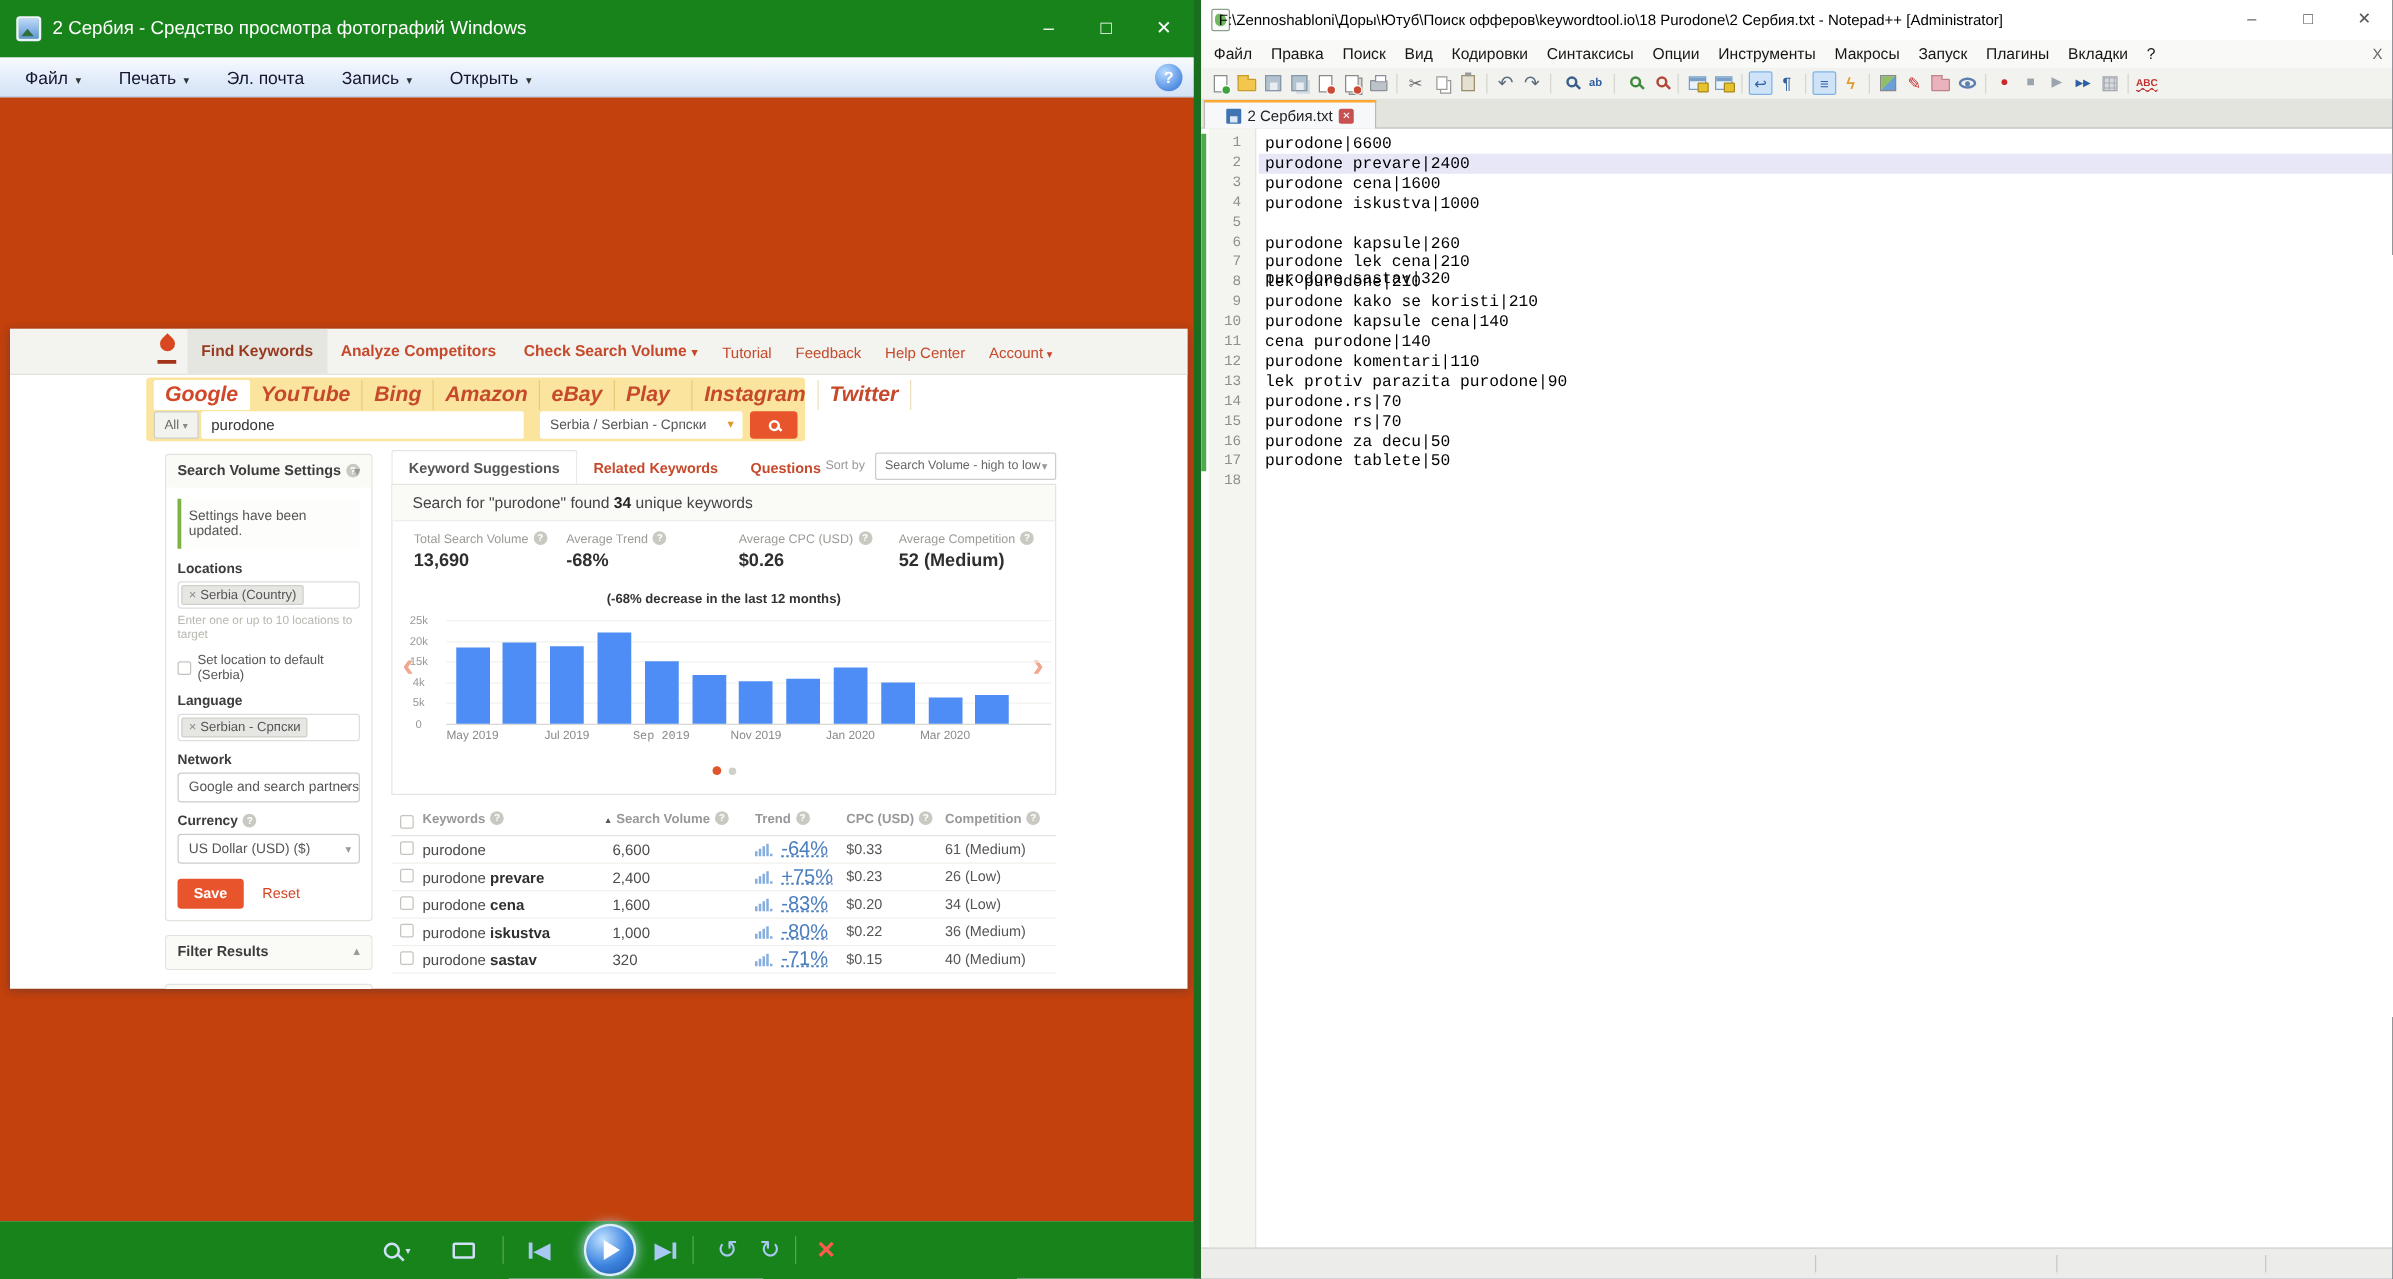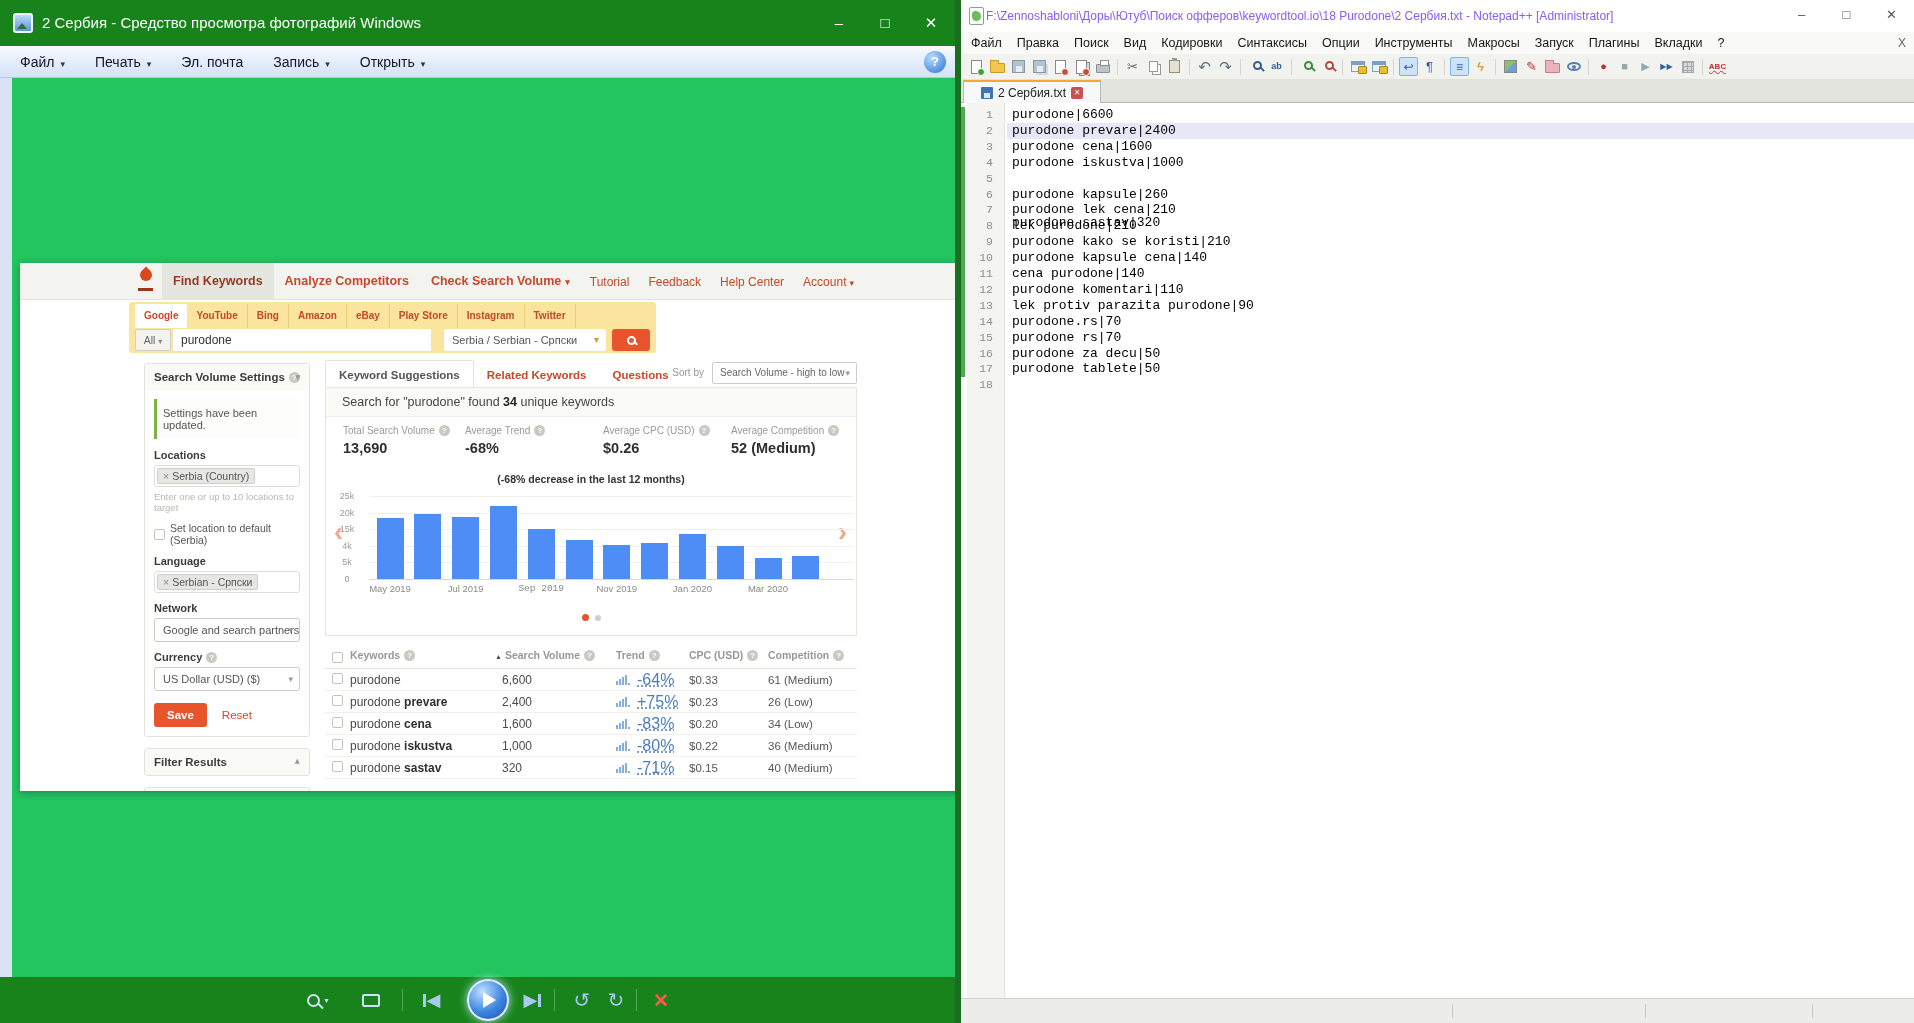--- a/index.html
+++ b/index.html
@@ -17,21 +17,21 @@
   .pv-ctrls{position:absolute;right:4px;top:0;height:100%;display:flex;}
   .pv-ctrl{width:46px;height:46px;line-height:46px;text-align:center;color:#fff;font-size:15px;cursor:default;}
   .pv-menubar{position:absolute;left:0;top:46px;width:100%;height:32px;
               background:linear-gradient(180deg,#f8fbff 0%,#e2ecfa 55%,#d5e3f6 100%);
               border-bottom:1px solid #b5c7e0;display:flex;align-items:center;padding-left:20px;gap:30px;}
   .pv-menu-item{font-size:14px;color:#151530;white-space:nowrap;}
   .pv-menu-item .caret{font-size:9px;color:#333;margin-left:6px;}
   .pv-help{position:absolute;right:12px;top:5px;width:22px;height:22px;border-radius:50%;
            background:radial-gradient(circle at 35% 30%,#b9dcff,#2a6fd6);color:#fff;font-weight:bold;
            font-size:13px;text-align:center;line-height:22px;}
-  .pv-canvas{position:absolute;left:12px;top:78px;width:100%;height:899px;background:#22c55e;}
+  .pv-canvas{position:absolute;left:0;top:78px;width:100%;height:899px;background:#c2410c;}
   .pv-photo{position:absolute;left:8px;top:185px;width:942px;height:528px;background:#fff;
             box-shadow:0 2px 7px rgba(25,45,85,.4);overflow:hidden;font-family:"Liberation Sans",sans-serif;}
   .pv-bottombar{position:absolute;left:0;bottom:0;width:100%;height:46px;background:#17831a;}
   .pvb{position:absolute;top:0;height:46px;display:flex;align-items:center;justify-content:center;}
   .pvb-glyph{color:#a9c9f2;font-size:18px;line-height:1;}
   .pvb-bar{display:inline-block;width:3px;height:13px;background:#a9c9f2;margin:0 1px;}
   .pvb-sep{position:absolute;top:12px;width:1px;height:22px;background:rgba(255,255,255,.28);}
   .pv-orb{width:42px;height:42px;border-radius:50%;border:2px solid #dfeeff;
           background:radial-gradient(circle at 35% 28%,#bfe0ff,#3d85e0 55%,#1b52a8);
           box-shadow:0 0 10px rgba(190,225,255,.95);display:flex;align-items:center;justify-content:center;}
@@ -48,22 +48,22 @@
   .kt-nav{position:absolute;left:142px;top:0;height:37px;display:flex;}
   .kt-navtab{height:37px;line-height:37px;padding:0 11px;font-size:12.5px;font-weight:bold;color:#c6492b;white-space:nowrap;}
   .kt-navtab.active{background:#e6e6e1;color:#973a21;}
   .kt-navtab .caret{font-size:9px;margin-left:4px;}
   .kt-hlinks{position:absolute;right:108px;top:0;height:37px;display:flex;gap:19px;align-items:center;}
   .kt-hlink{font-size:12px;color:#c6492b;white-space:nowrap;}
   .kt-hlink .caret{font-size:9px;margin-left:3px;}
 
   .kt-searchbox{position:absolute;left:109px;top:39px;width:527px;height:51px;background:#fbe49d;border-radius:3px;}
   .kt-engines{position:absolute;left:6px;top:2px;height:24px;display:flex;}
-  .kt-engine{height:24px;line-height:24px;padding:0 9px;font-size:10px;font-weight:bold;color:#c6492b;
-             border-right:1px solid rgba(200,160,60,.35);}
+  .kt-engine{height:24px;line-height:24px;padding:0 9px;font-size:17px;font-weight:bold;color:#c6492b;
+             border-right:1px solid rgba(200,160,60,.35);font-style:italic;}
   .kt-engine.active{background:#fff;border-radius:2px 2px 0 0;border-right:none;color:#d14727;}
   .kt-srow{position:absolute;left:6px;top:27px;height:22px;width:515px;}
   .kt-all{position:absolute;left:0;top:0;width:36px;height:22px;background:#f2f2ee;border:1px solid #cfcfc8;border-radius:2px;
           font-size:10.5px;color:#666;line-height:20px;text-align:center;}
   .kt-all .caret{font-size:8px;color:#888;}
   .kt-input{position:absolute;left:38px;top:0;width:258px;height:22px;border:none;background:#fff;border-radius:2px;
             font-size:12px;color:#333;padding:0 8px;font-family:"Liberation Sans",sans-serif;}
   .kt-loc{position:absolute;left:309px;top:0;width:162px;height:22px;background:#fff;border-radius:2px;
           font-size:11px;color:#555;line-height:22px;padding:0 8px;}
   .kt-loc .caret{position:absolute;right:7px;top:0;line-height:22px;color:#d99a2b;font-size:10px;}
@@ -144,21 +144,21 @@
   .kt-mini i{display:block;width:2px;background:#85aede;}
   .kt-mini .dot{width:2px;height:2px;background:#85aede;}
   .kt-cpc,.kt-comp{color:#555;font-size:11.5px;}
 
   
   #npp{position:absolute;left:961px;top:0;width:953px;height:1023px;background:#fff;}
   #npp-divider{position:absolute;left:955px;top:0;width:6px;height:1023px;background:#1b6e1f;}
   .np-titlebar{position:absolute;left:0;top:0;width:100%;height:32px;background:#fff;}
   .np-appicon{position:absolute;left:8px;top:7px;width:15px;height:18px;background:#fdfdfd;border:1px solid #8aa08a;border-radius:2px;}
   .np-appicon::after{content:"";position:absolute;left:2px;top:3px;width:9px;height:10px;background:#6fba5c;border-radius:40% 60% 50% 50%;}
-  .np-title{position:absolute;left:25px;top:0;line-height:32px;font-size:12px;color:#8b5cf6;white-space:nowrap;}
+  .np-title{position:absolute;left:14px;top:0;line-height:32px;font-size:12px;color:#000000;white-space:nowrap;}
   .np-ctrls{position:absolute;right:0;top:0;display:flex;}
   .np-ctrl{width:45px;height:30px;line-height:30px;text-align:center;color:#555;font-size:13px;}
   .np-menubar{position:absolute;left:0;top:32px;width:100%;height:22px;background:#f9f9f7;display:flex;align-items:center;
               padding-left:10px;gap:15px;}
   .np-menu-item{font-size:12.5px;color:#161616;white-space:nowrap;}
   .np-menu-x{position:absolute;right:8px;font-size:12px;color:#666;}
   .np-toolbar{position:absolute;left:0;top:54px;width:100%;height:26px;background:#f2f2ef;border-bottom:1px solid #e2e2dc;
               display:flex;align-items:center;padding-left:5px;}
   .tbi{position:relative;width:19px;height:19px;margin:0 1px;display:inline-flex;align-items:center;justify-content:center;
        font-size:12px;line-height:1;border-radius:2px;}

